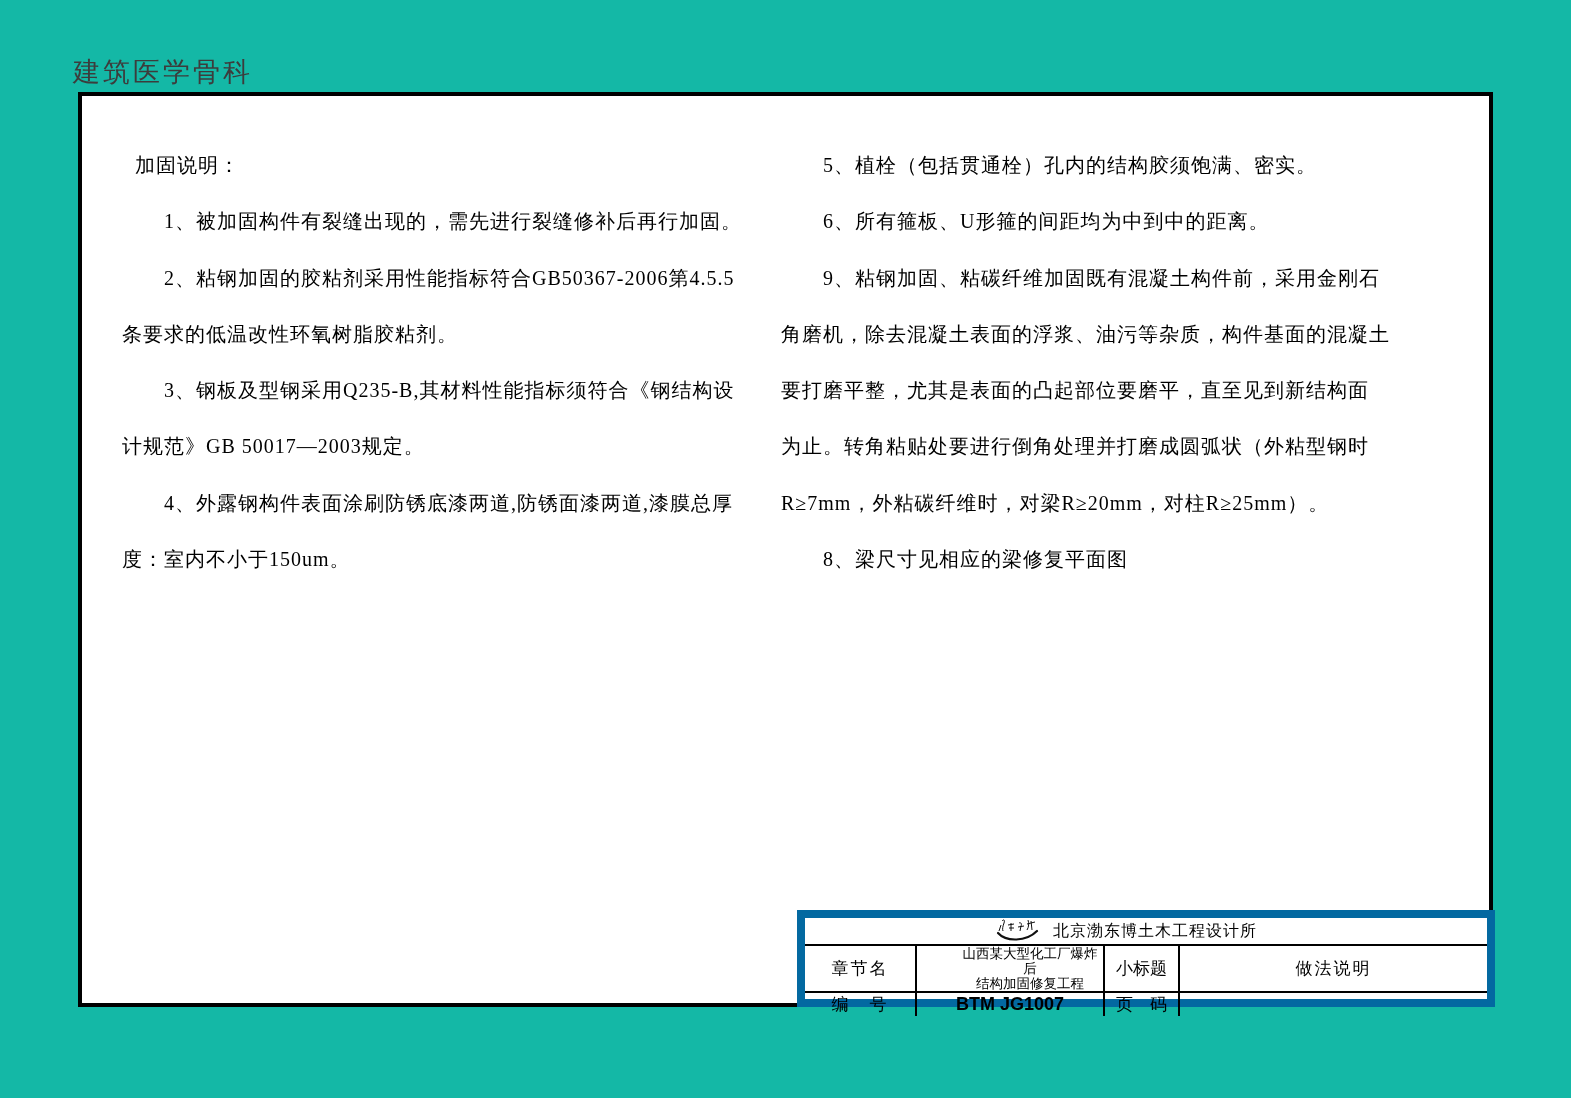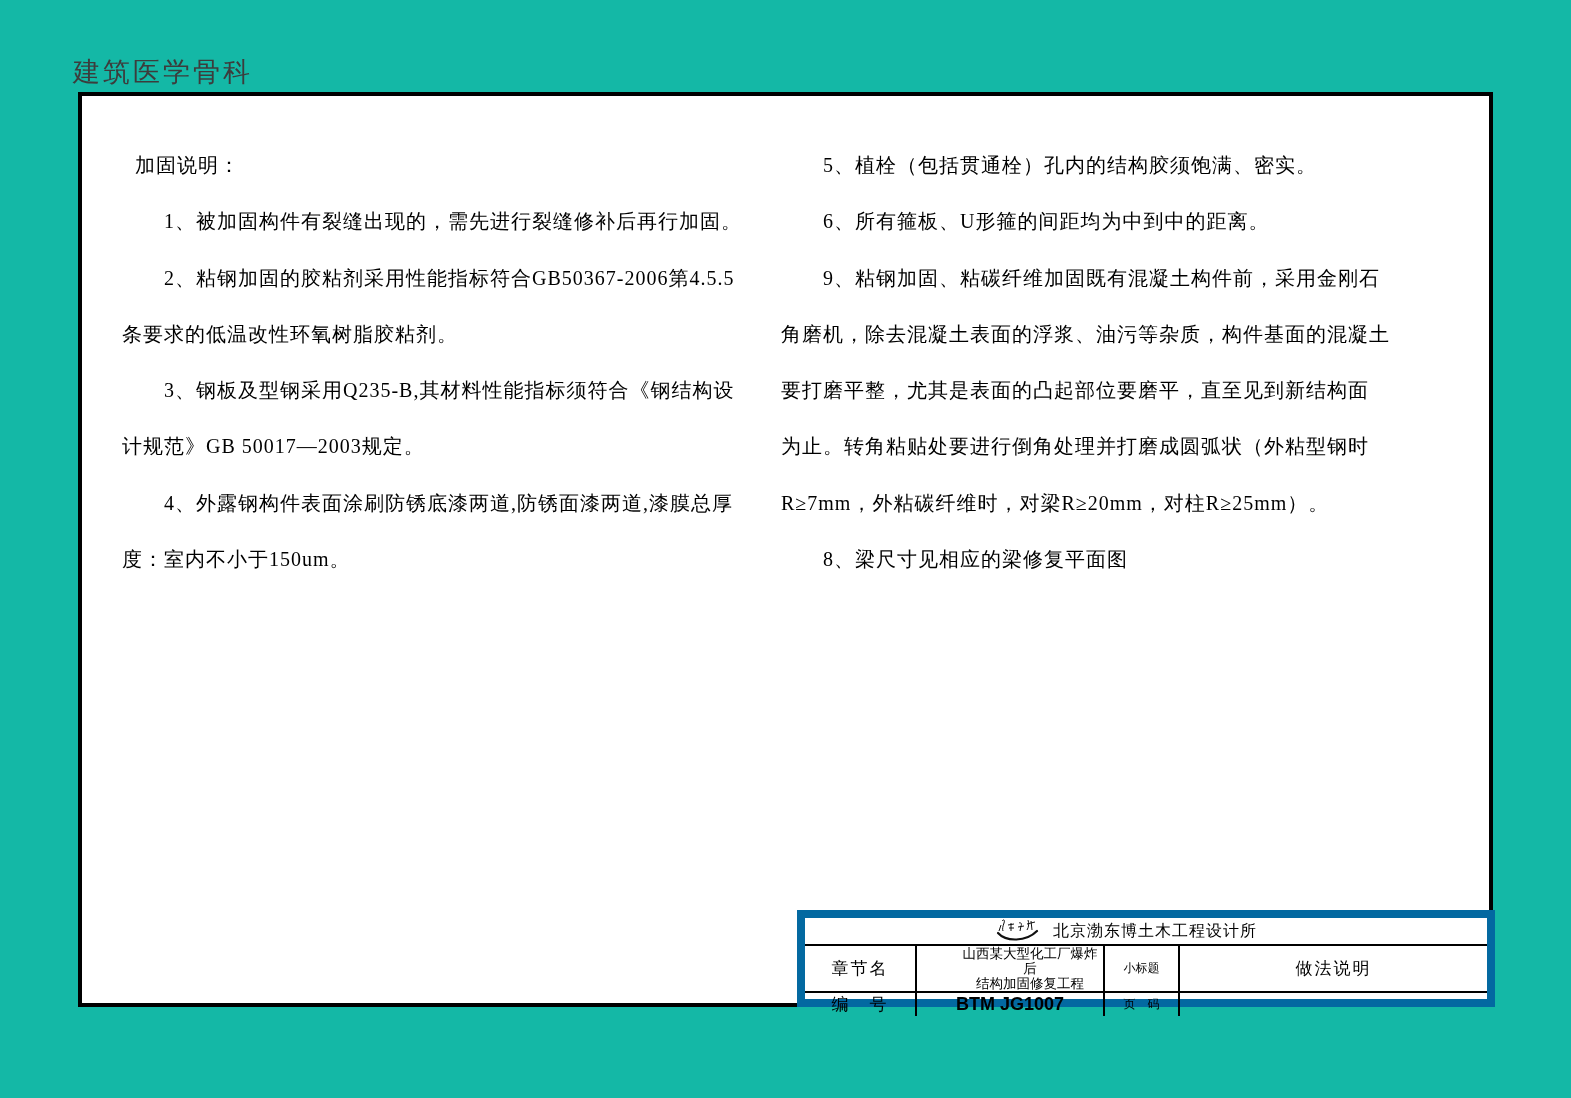--- a/index.html
+++ b/index.html
@@ -73,21 +73,21 @@
   .tb-row { display:flex; flex:1; }
   .tb-row-mid { border-bottom:2px solid #000000; }
   .tb-cell {
     display:flex;
     align-items:center;
     justify-content:center;
     text-align:center;
   }
   .tb-c1 { width:112px; border-right:2px solid #000000; font-size:17px; letter-spacing:2px; white-space:pre; }
   .tb-c2 { width:188px; border-right:2px solid #000000; }
-  .tb-c3 { width:75px;  border-right:2px solid #000000; font-size:12px; white-space:pre;font-family:Liberation Serif, serif; }
+  .tb-c3 { width:75px;  border-right:2px solid #000000; font-size:17px; white-space:pre;font-family:Liberation Serif, serif; }
   .tb-c4 { flex:1; font-size:17px; letter-spacing:2px; }
   .chapter-value { font-size:13.5px; line-height:15px; letter-spacing:0; display:flex; flex-direction:column; justify-content:center;padding-left:40px; }
   .mono-code {
     font-family:"Liberation Sans","DejaVu Sans",sans-serif;
     font-weight:bold;
     font-size:18px;
     letter-spacing:0;
   }
 </style>
 </head>

